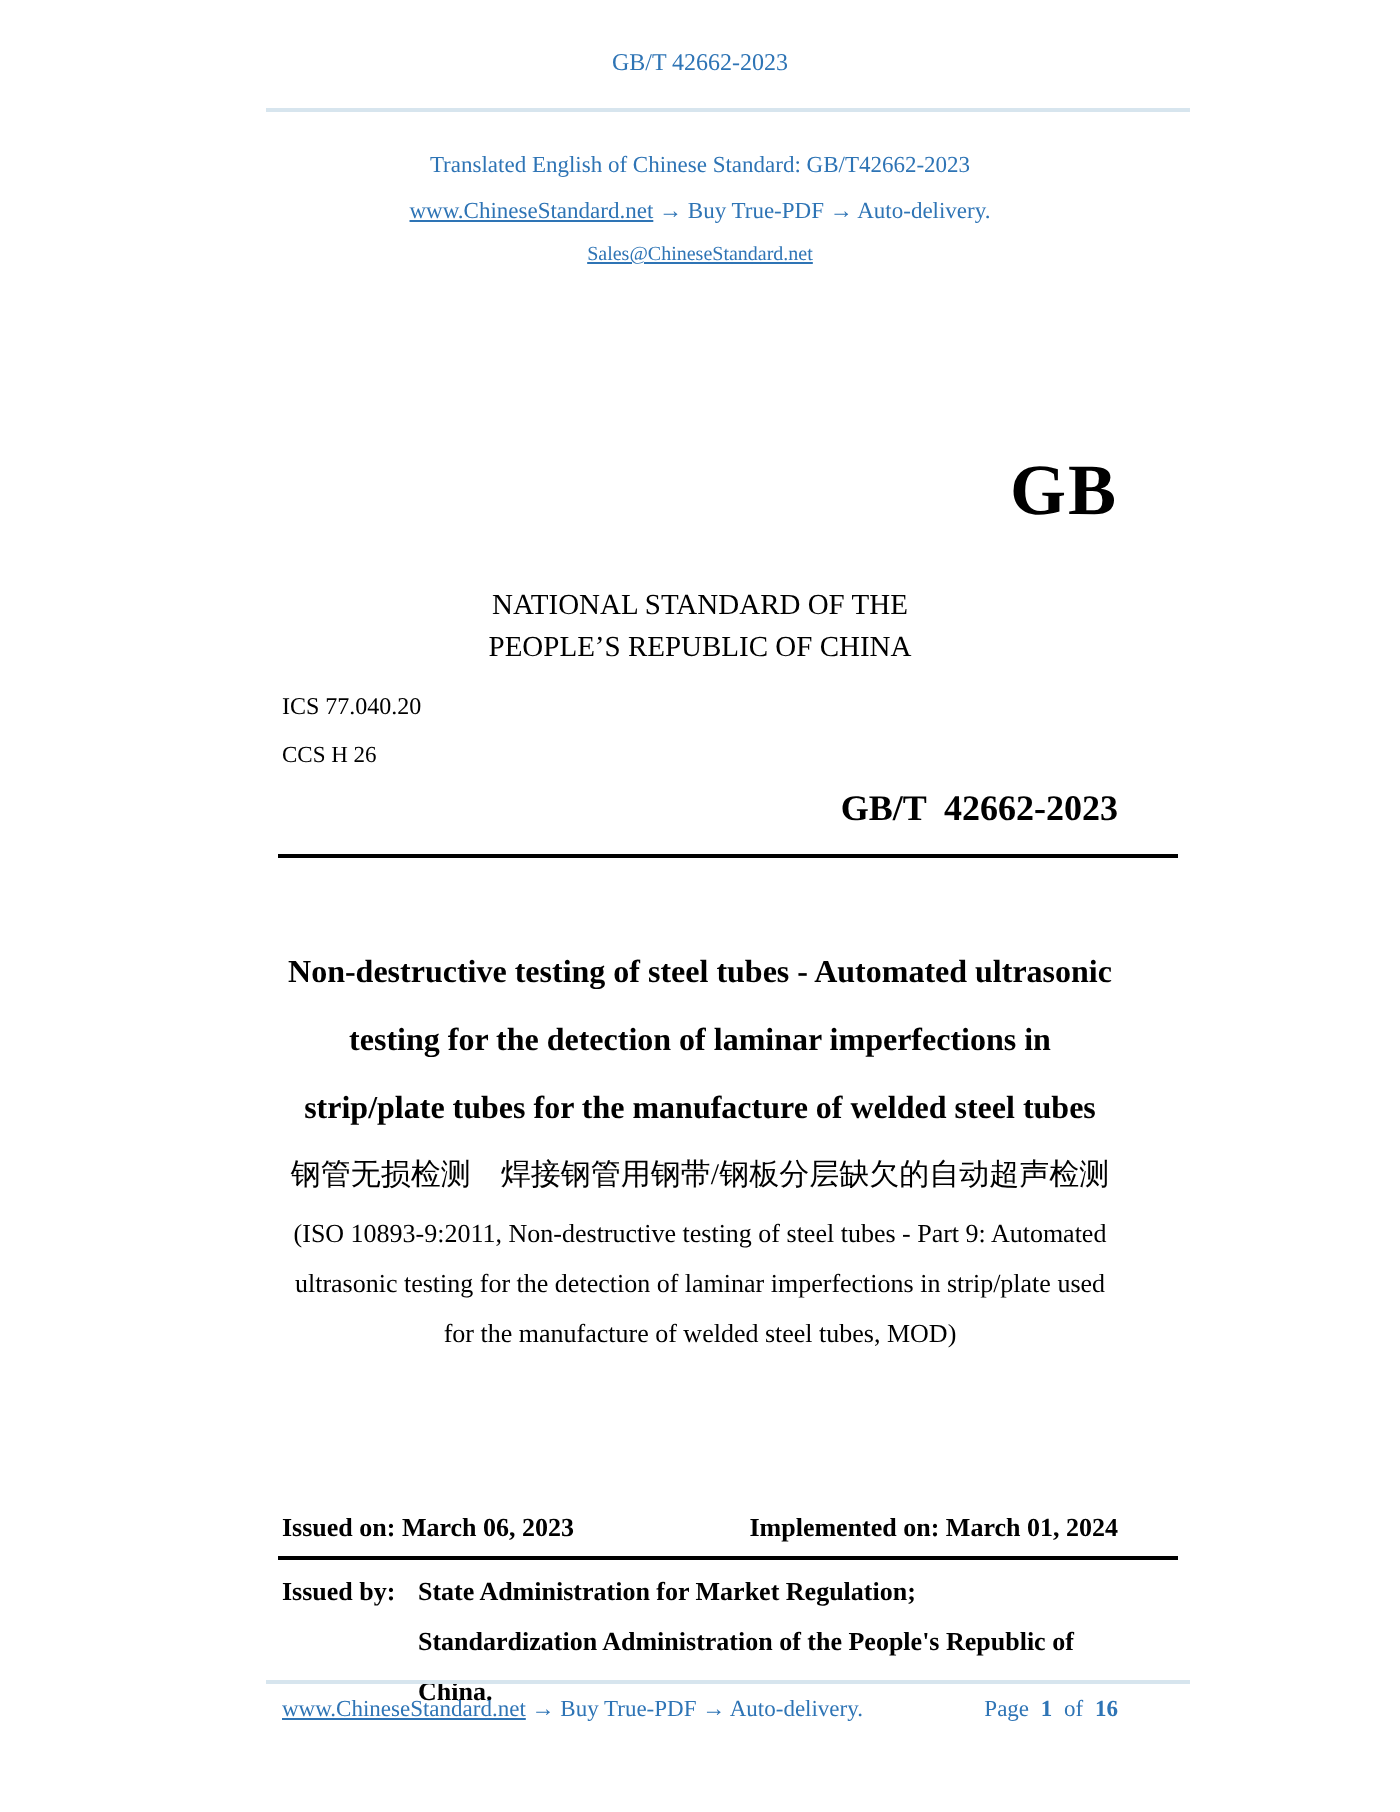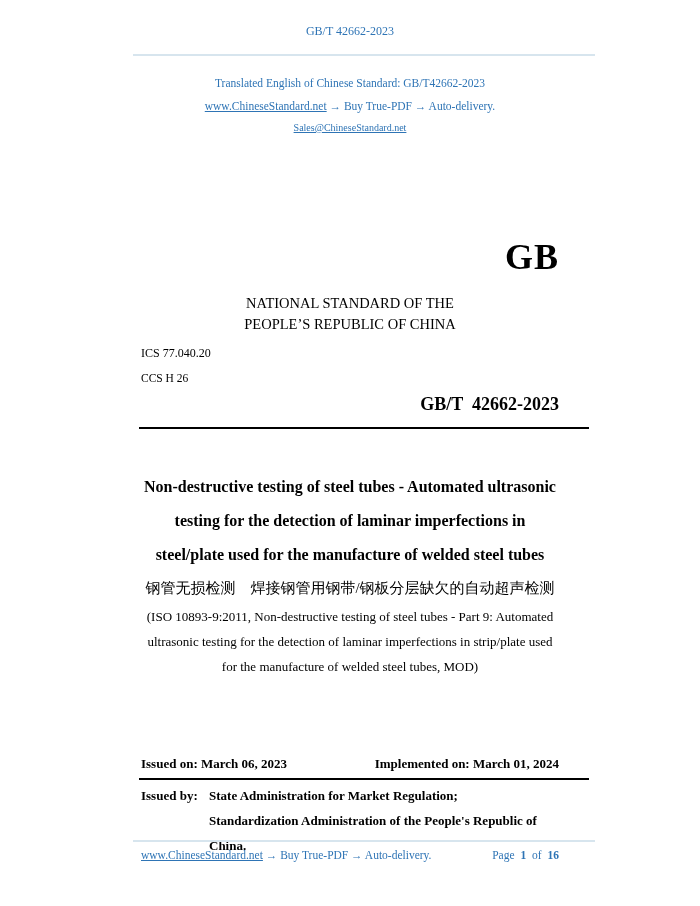--- a/index.html
+++ b/index.html
@@ -21,21 +21,21 @@
   .link { color:#2E74B5; text-decoration:underline; cursor:pointer; }
   .rule-light { position:absolute; left:119px; width:462px; height:2px; background:#d7e5ee; }
   .rule-black { position:absolute; left:125px; width:450px; height:2px; background:#000; }
 
   .doc-code   { top:24px;  font-size:12px; }
   .hdr-rule   { top:54px; }
   .translated { top:77px;  font-size:11.5px; }
   .hdr-nav    { top:100px; font-size:11.5px; }
   .hdr-sales  { top:122px; font-size:10px; }
 
-  .gb-logo    { top:224px; font-size:36px; font-weight:bold; letter-spacing:1px;margin-top:12px; }
+  .gb-logo    { top:224px; font-size:36px; font-weight:bold; letter-spacing:1px; }
   .nat-1      { top:295px; font-size:14.5px; }
   .nat-2      { top:316px; font-size:14.5px; }
   .ics        { top:346px; font-size:12px; }
   .ccs        { top:372px; font-size:11.5px; }
   .std-num    { top:394px; font-size:18px; font-weight:bold; }
   .num-rule   { top:427px; }
 
   .title-en   { top:470px; font-size:16px; font-weight:bold; line-height:34px; }
   .title-cn   { top:575px; font-size:15px; line-height:26px; }
   .iso-note   { top:604px; font-size:13px; line-height:25px; }
@@ -85,21 +85,21 @@
 
   <div class="abs ccs">CCS H 26</div>
 
   <div class="abs right std-num pre">GB/T  42662-2023</div>
 
   <div class="rule-black num-rule"></div>
 
   <div class="abs center title-en">
     <div class="nowrap">Non-destructive testing of steel tubes - Automated ultrasonic</div>
     <div class="nowrap">testing for the detection of laminar imperfections in</div>
-    <div class="nowrap">steel/plate used for the manufacture of welded steel tubes</div>
+    <div class="nowrap">strip/plate tubes for the manufacture of welded steel tubes</div>
   </div>
 
   <div class="abs center title-cn">钢管无损检测　焊接钢管用钢带/钢板分层缺欠的自动超声检测</div>
 
   <div class="abs center iso-note">
     <div class="nowrap">(ISO 10893-9:2011, Non-destructive testing of steel tubes - Part 9: Automated</div>
     <div class="nowrap">ultrasonic testing for the detection of laminar imperfections in strip/plate used</div>
     <div class="nowrap">for the manufacture of welded steel tubes, MOD)</div>
   </div>
 

